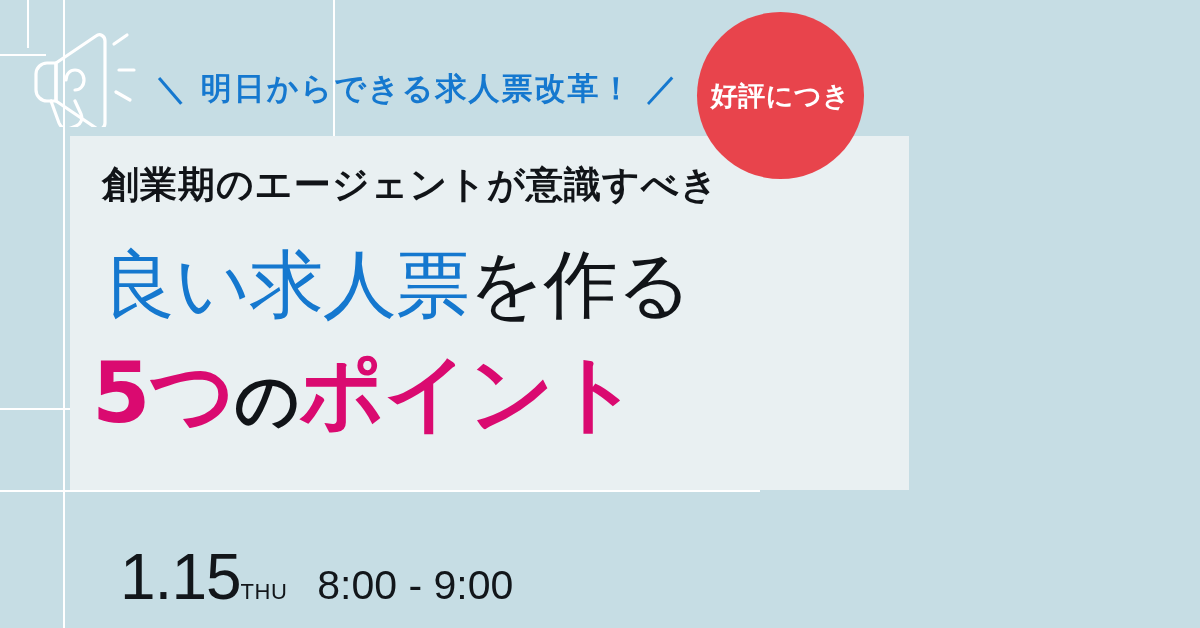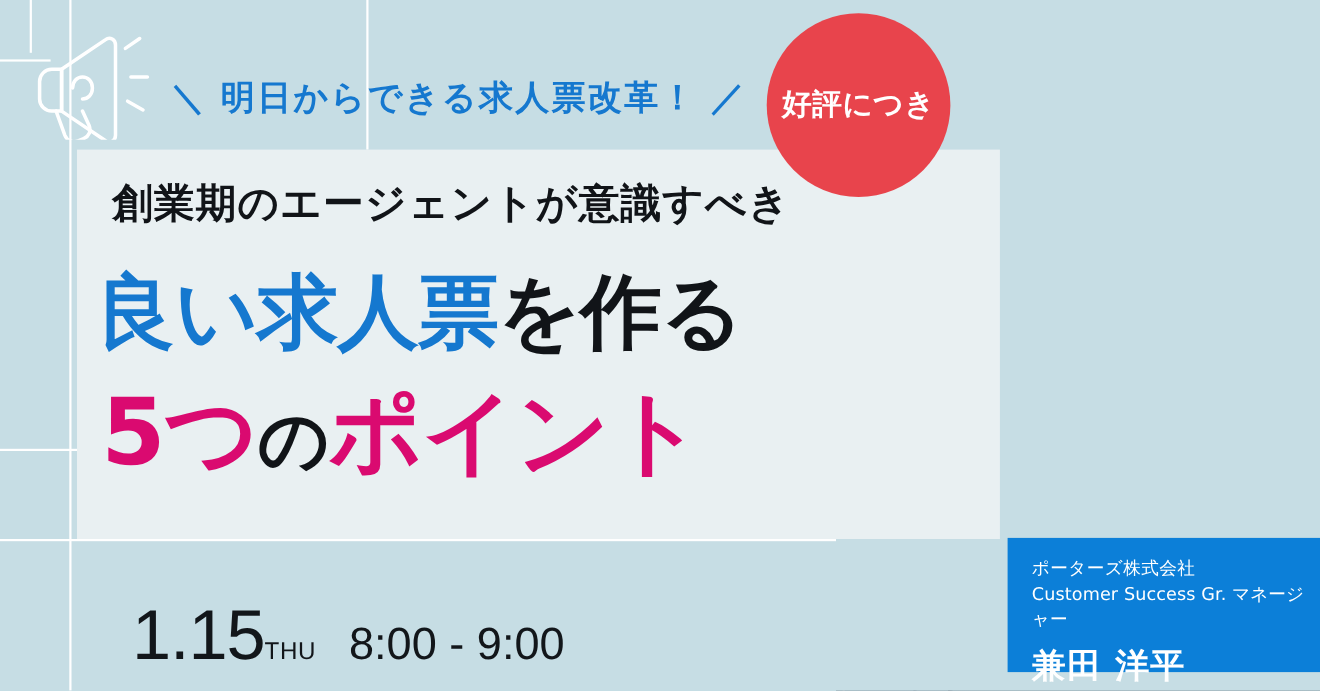--- a/index.html
+++ b/index.html
@@ -69,22 +69,22 @@
     z-index:4;
   }
 
   .head-1 {
     position:absolute; left:32px; top:24px;
     font-size:37px; font-weight:700; color:#111418;
     letter-spacing:1px; white-space:nowrap;
     font-family:"DejaVu Sans","Liberation Sans",sans-serif;
   }
   .head-2 {
-    position:absolute; left:16px; top:111px;
-    font-size:74px; font-weight:700; color:#111418;
+    position:absolute; left:32px; top:111px;
+    font-size:74px; font-weight:400; color:#111418;
     letter-spacing:-1px; white-space:nowrap; line-height:1;
     font-family:"DejaVu Sans","Liberation Sans",sans-serif;
   }
   .head-3 {
     position:absolute; left:22px; top:215px;
     font-size:84px; font-weight:900; color:#111418;
     letter-spacing:-1px; white-space:nowrap; line-height:1;
     font-family:"DejaVu Sans","Liberation Sans",sans-serif;
   }
   .c-blue { color:#1578cf; }
@@ -270,19 +270,14 @@
       <span class="c-pink">5つ</span><span class="c-dark sm-no">の</span><span class="c-pink">ポイント</span>
     </div>
   </div>
 
   <div class="datebar">
     <span class="d-day">1.15</span>
     <span class="d-dow">THU</span>
     <span class="d-time">8:00 - 9:00</span>
   </div>
 
-  <div class="speaker">
-    <div class="sp-company">ポーターズ株式会社</div>
-    <div class="sp-role">Customer Success Gr. マネージャー</div>
-    <div class="sp-name">兼田 洋平</div>
-  </div>
 
 </div>
 
 </body></html>

